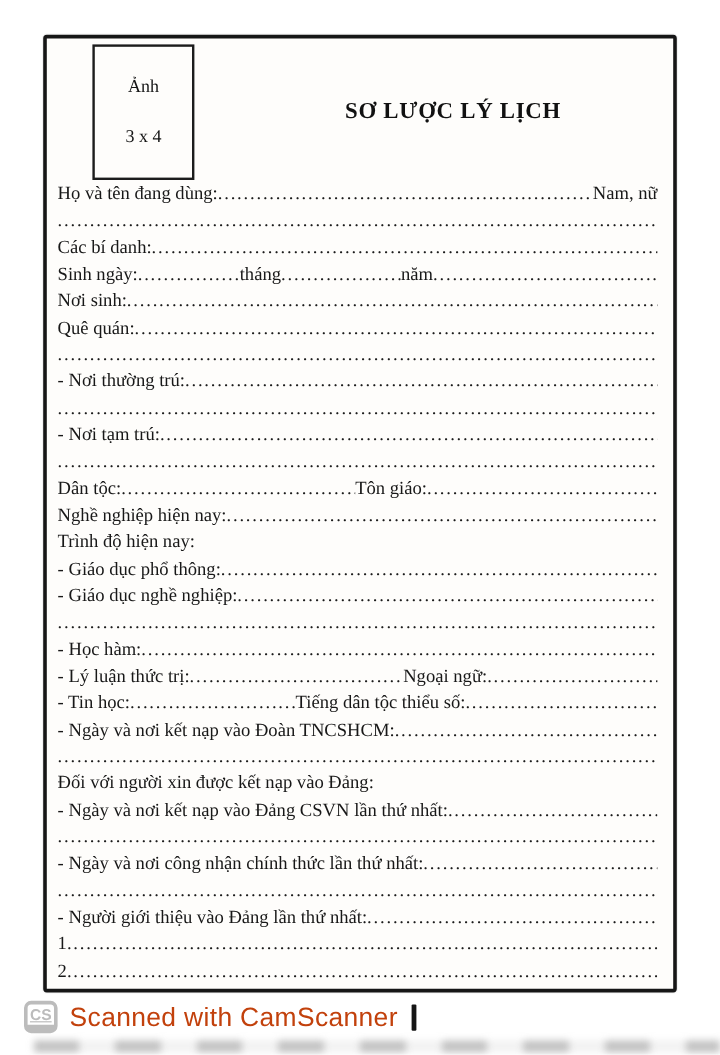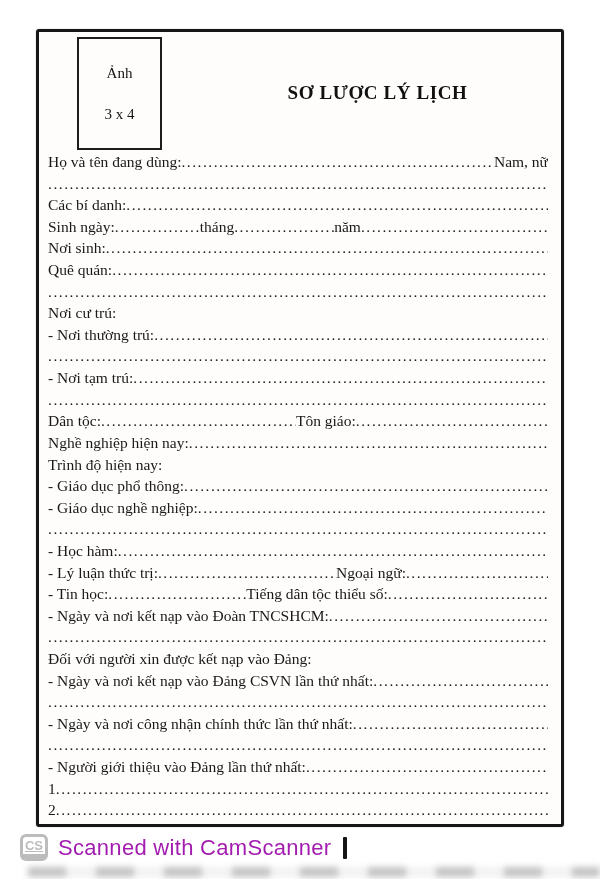--- a/index.html
+++ b/index.html
@@ -93,21 +93,21 @@
     border-bottom-width:7px;
     border-radius:6px;
     background:#ffffff;
     color:#bcbcbc;
     font-family:"Liberation Sans","DejaVu Sans",sans-serif;
     font-weight:700; font-size:13px;
     display:flex; align-items:center; justify-content:center;text-decoration:underline;
   }
   .wm-text {
     font-family:"Liberation Sans","DejaVu Sans",sans-serif;
-    font-size:22px; color:#a21caf; letter-spacing:0.3px;
+    font-size:22px; color:#c2410c; letter-spacing:0.3px;
   }
   .cursor {
     width:4px; height:22px; background:#151515;
     border-radius:1px; margin-left:1px;
   }
 </style>
 </head>
 <body>
 
 <div class="ghost ghost-a"></div>
@@ -148,23 +148,20 @@
         <span class="dots grow">............................................................................................................................................................................................................................................................................................................</span>
       </div>
       <div class="form-line">
         <span class="lab">Quê quán:</span>
         <span class="dots grow">............................................................................................................................................................................................................................................................................................................</span>
       </div>
       <div class="form-line">
         <span class="dots grow">............................................................................................................................................................................................................................................................................................................</span>
       </div>
       <div class="form-line">
-        <span class="lab">Nơi cư trú:</span>
-      </div>
-      <div class="form-line">
         <span class="lab">- Nơi thường trú:</span>
         <span class="dots grow">............................................................................................................................................................................................................................................................................................................</span>
       </div>
       <div class="form-line">
         <span class="dots grow">............................................................................................................................................................................................................................................................................................................</span>
       </div>
       <div class="form-line">
         <span class="lab">- Nơi tạm trú:</span>
         <span class="dots grow">............................................................................................................................................................................................................................................................................................................</span>
       </div>

